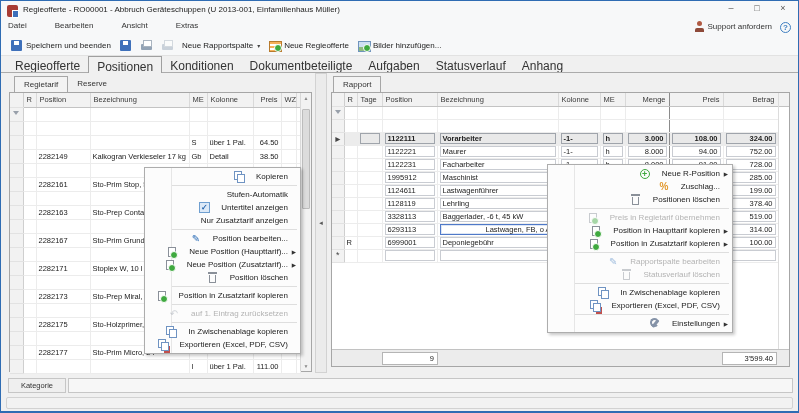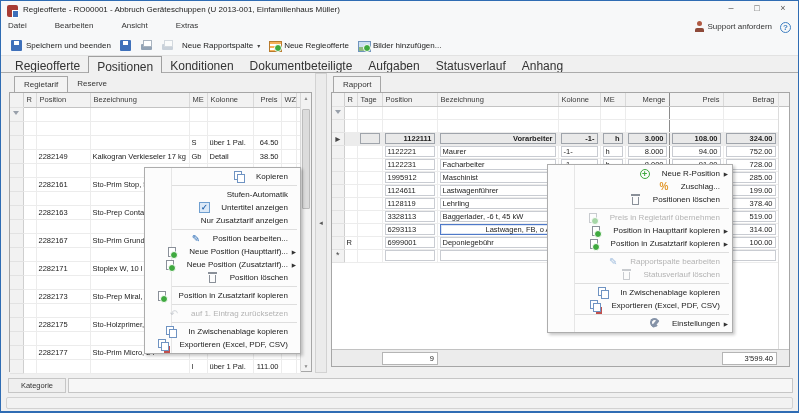--- a/index.html
+++ b/index.html
@@ -70,21 +70,21 @@
   #right-table { width:446px; }
   .grid th { height:13px; background:#f2f2f2; border-right:1px solid #d9d9d9; border-bottom:1px solid #c3c3c3;
              font-size:7.5px; font-weight:normal; color:#3a3a3a; text-align:left; padding:0 3px; overflow:hidden; white-space:nowrap; }
   .grid td { font-size:7.5px; color:#222; padding:0 2px; overflow:hidden; white-space:nowrap;
              border-right:1px solid #ececec; border-bottom:1px solid #ececec; }
   #left-table tr { height:14px; } #right-table tr { height:13px; }
   .grid th.rowhdr, .grid td.rowhdr { background:#f2f2f2; border-right:1px solid #cfcfcf; border-bottom:1px solid #e2e2e2; text-align:center; padding:0; }
   .grid th.c-preis, .grid td.c-preis, .grid th.c-menge, .grid td.c-menge, .grid th.c-betrag, .grid td.c-betrag { text-align:right; }
   table.boxed th.c-menge, table.boxed td.c-menge { border-right:1px solid #8b8b8b; }
   tr.sel { background:#ececec; }
-  tr.sel td { font-weight:bold;text-align:right; }
+  tr.sel td { font-weight:bold; }
   .cb { display:block; height:11px; margin:0; border:1px solid #c9ccd2; background:#fff; line-height:10px; padding:0 2px; }
   tr.sel .cb { background:#e9e9e9; border-color:#9fa4ab; }
   .cb.focus { border:1px solid #4f79c8; box-shadow:inset 0 0 0 1px #dde6f5;padding-left:45px; }
   .funnel { display:inline-block; width:0; height:0; border:3px solid transparent; border-top:4px solid #98a0aa; margin-top:3px; }
   .selarrow { font-size:6px; color:#444; } .newind { font-size:9px; color:#444; line-height:8px; }
 
   .vscroll { position:absolute; right:0; top:0; bottom:0; width:11px; background:#f2f2f2; border-left:1px solid #d9d9d9; }
   .vscroll::before { content:"▲"; position:absolute; top:2px; left:0; right:0; text-align:center; font-size:5px; color:#8a8a8a; }
   .vscroll::after { content:"▼"; position:absolute; bottom:2px; left:0; right:0; text-align:center; font-size:5px; color:#8a8a8a; }
   .vthumb { position:absolute; left:1px; right:1px; top:16px; height:100px; background:#dcdcdc; border:1px solid #bcbcbc; border-radius:1px; }

